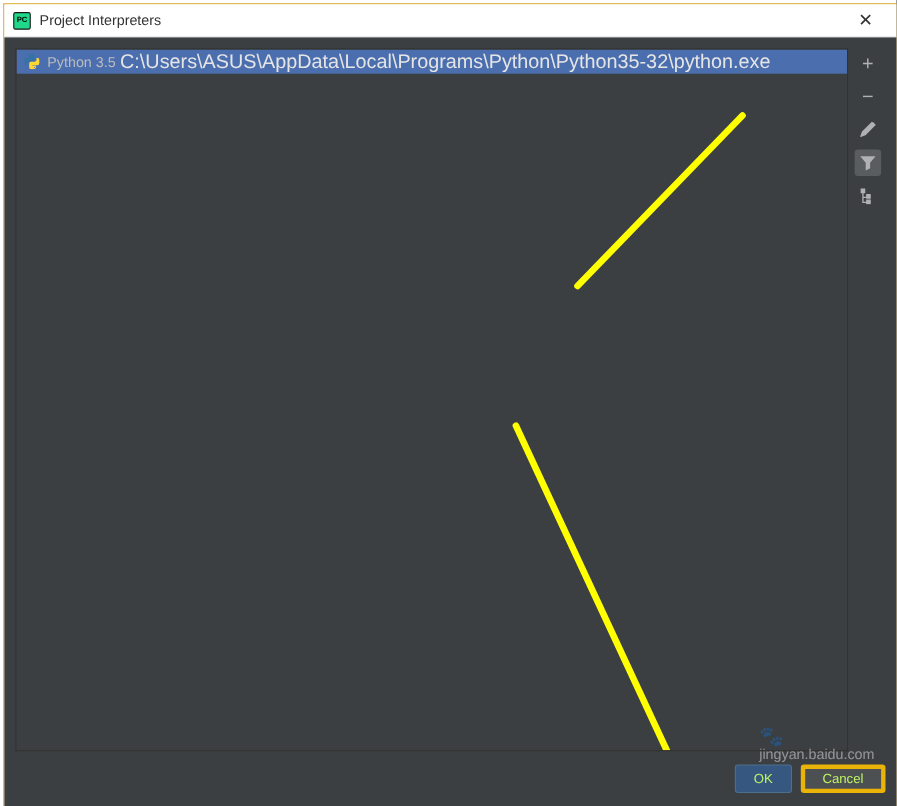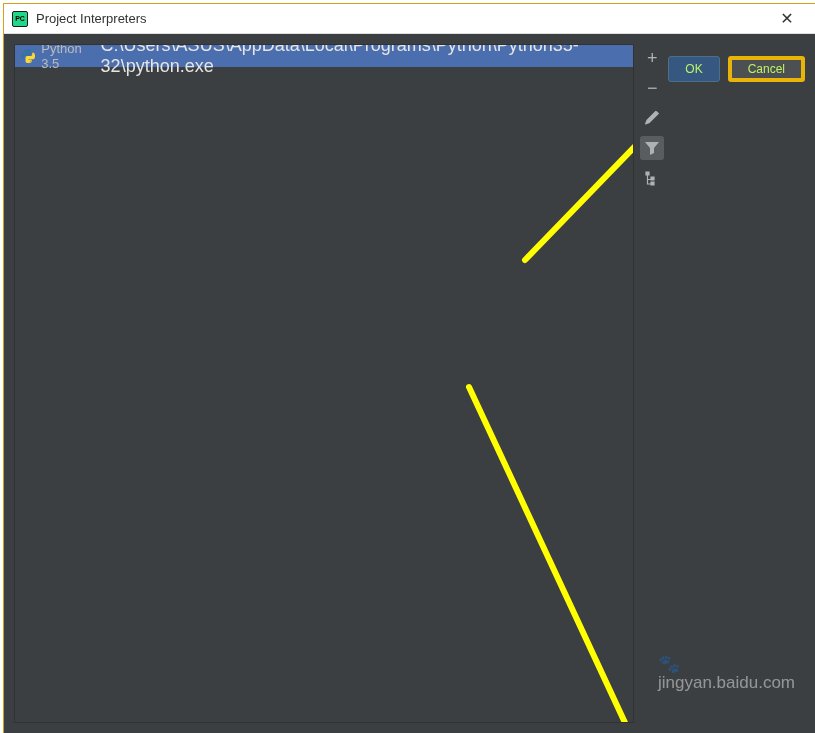--- a/index.html
+++ b/index.html
@@ -58,21 +58,21 @@
       justify-content: center;
       cursor: pointer;
       font-size: 16px;
       color: #333;
     }
     .content-wrapper {
       flex: 1;
       background: #3c3f41;
       padding: 10px;
       display: flex;
-      flex-direction: row;
+      flex-direction: column;
       position: relative;
     }
     .main-area {
       flex: 1;
       display: flex;
       gap: 6px;
     }
     .list-panel {
       flex: 1;
       background: #3c3f41;
@@ -183,21 +183,21 @@
       font-weight: bold;
       letter-spacing: 1px;
       display: flex;
       align-items: center;
       gap: 4px;
     }
     .watermark .paw {
       font-size: 18px;
     }
     .watermark .sub {
-      font-size: 17px;
+      font-size: 13px;
       margin-top: -2px;
     }
   </style>
 </head>
 <body>
 
 <div class="window">
   <div class="titlebar">
     <div class="title-icon">PC</div>
     <div class="title-text">Project Interpreters</div>

